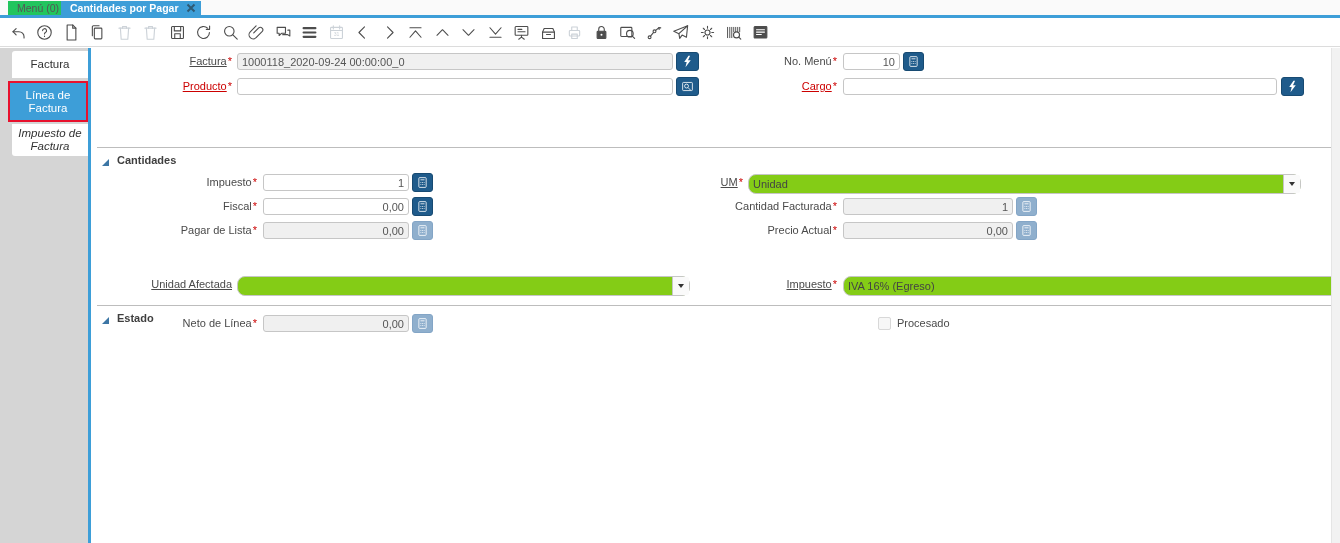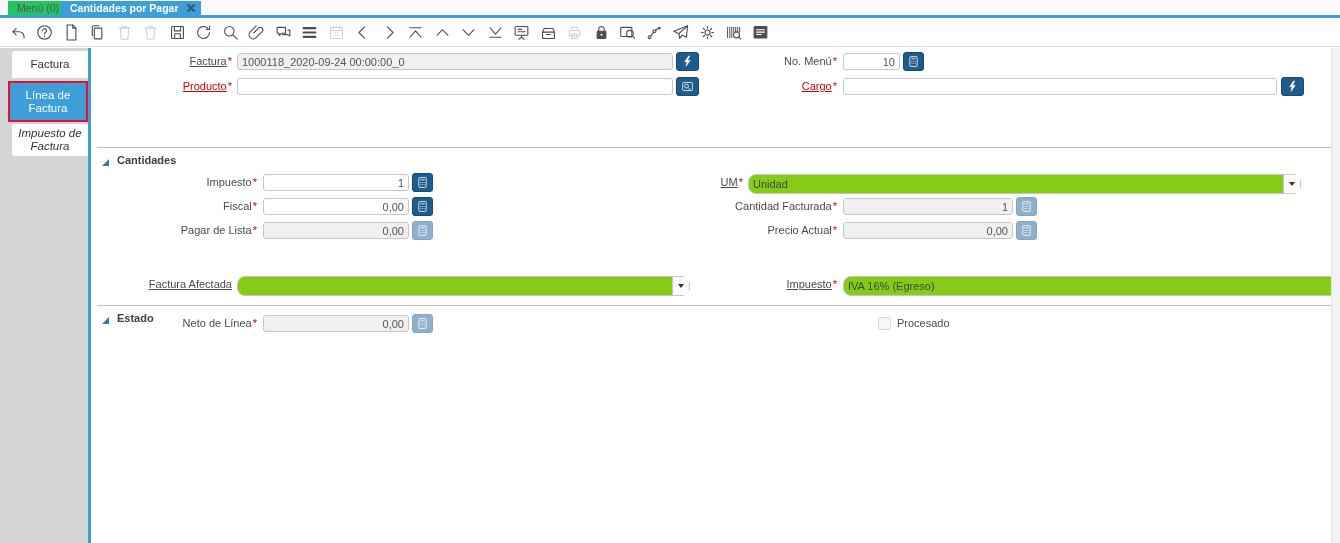--- a/index.html
+++ b/index.html
@@ -372,21 +372,21 @@
         <span class="btn sm dis" style="left:925px">
           <svg viewBox="0 0 16 16">
               <rect x="3.5" y="2" width="9" height="12" rx="1" stroke="#fff" fill="none"></rect>
               <path d="M5.5 4.7h5M5.5 8h1M7.5 8h1M9.5 8h1M5.5 10.5h1M7.5 10.5h1M9.5 10.5h1" stroke="#fff"></path>
             </svg>
         </span>
       </div>
 
 
       <div class="row" style="top:227px">
-        <span class="lbl" style="left:0;width:141px"><span class="u">Factura Afectada</span></span>
+        <span class="lbl" style="left:0;width:141px"><span class="u">Unidad Afectada</span></span>
         <div class="combo" style="left:146px;width:453px">
           <span class="cval"></span>
           <span class="carrow">
               <span class="tri"></span>
             </span>
         </div>
         <span class="lbl" style="left:600px;width:146px"><span class="u">Impuesto</span><span class="req">*</span></span>
         <div class="combo" style="left:752px;width:548px">
           <span class="cval">IVA 16% (Egreso)</span>
 

